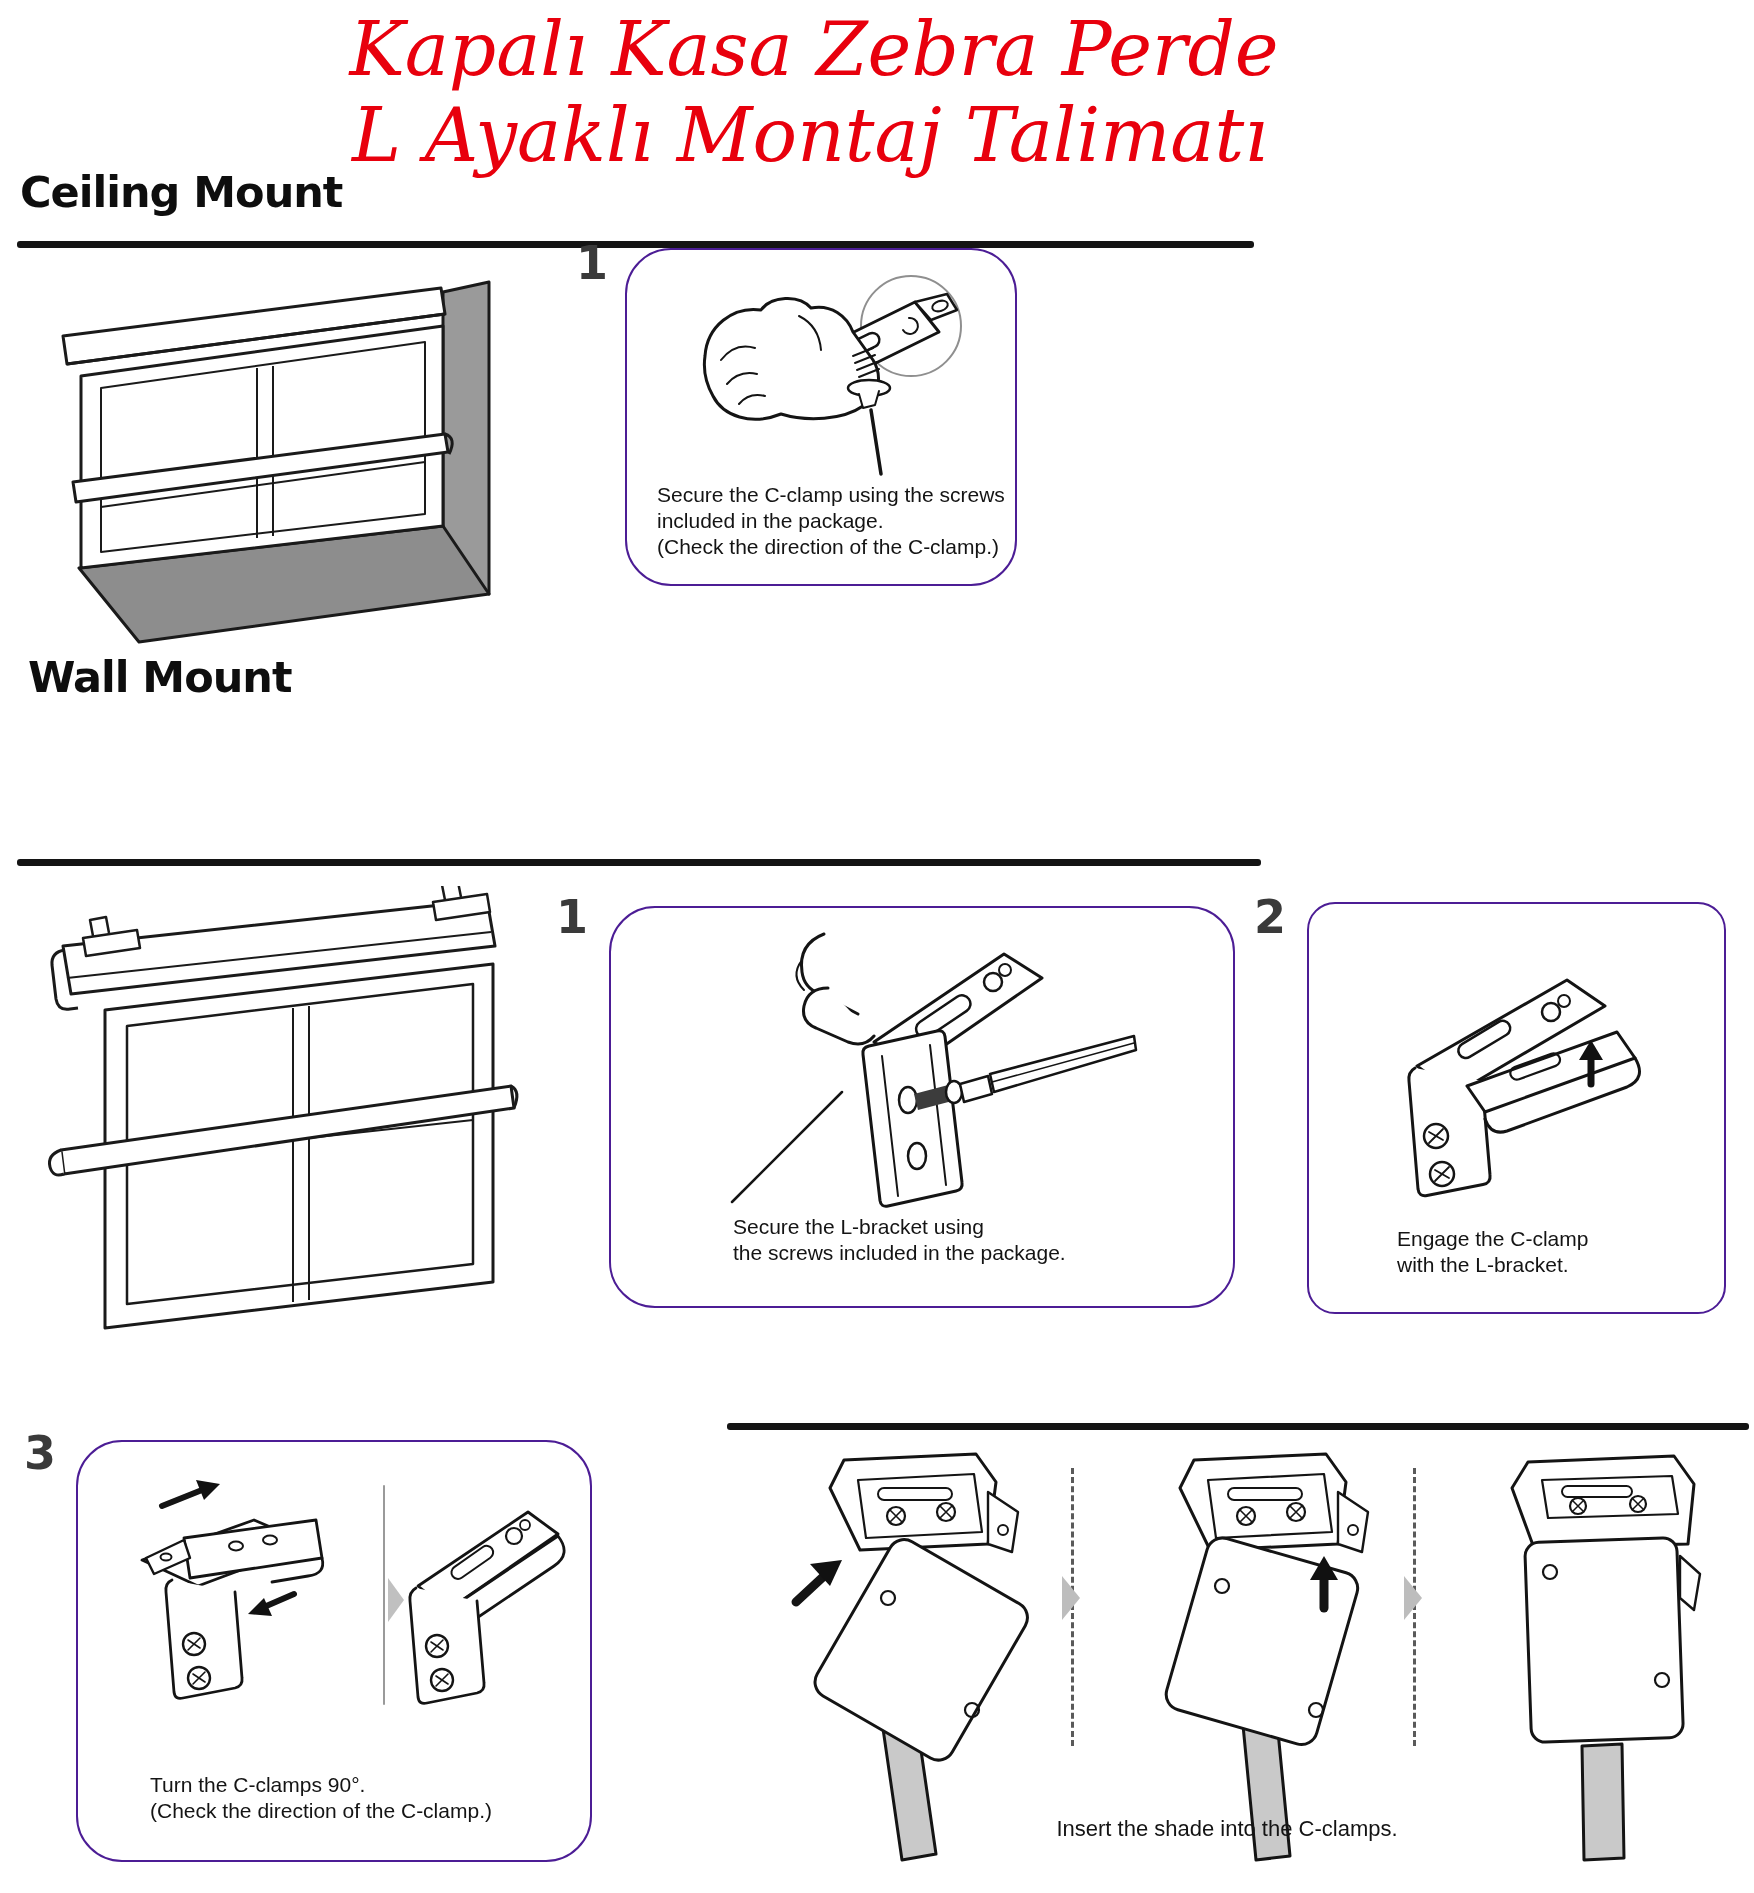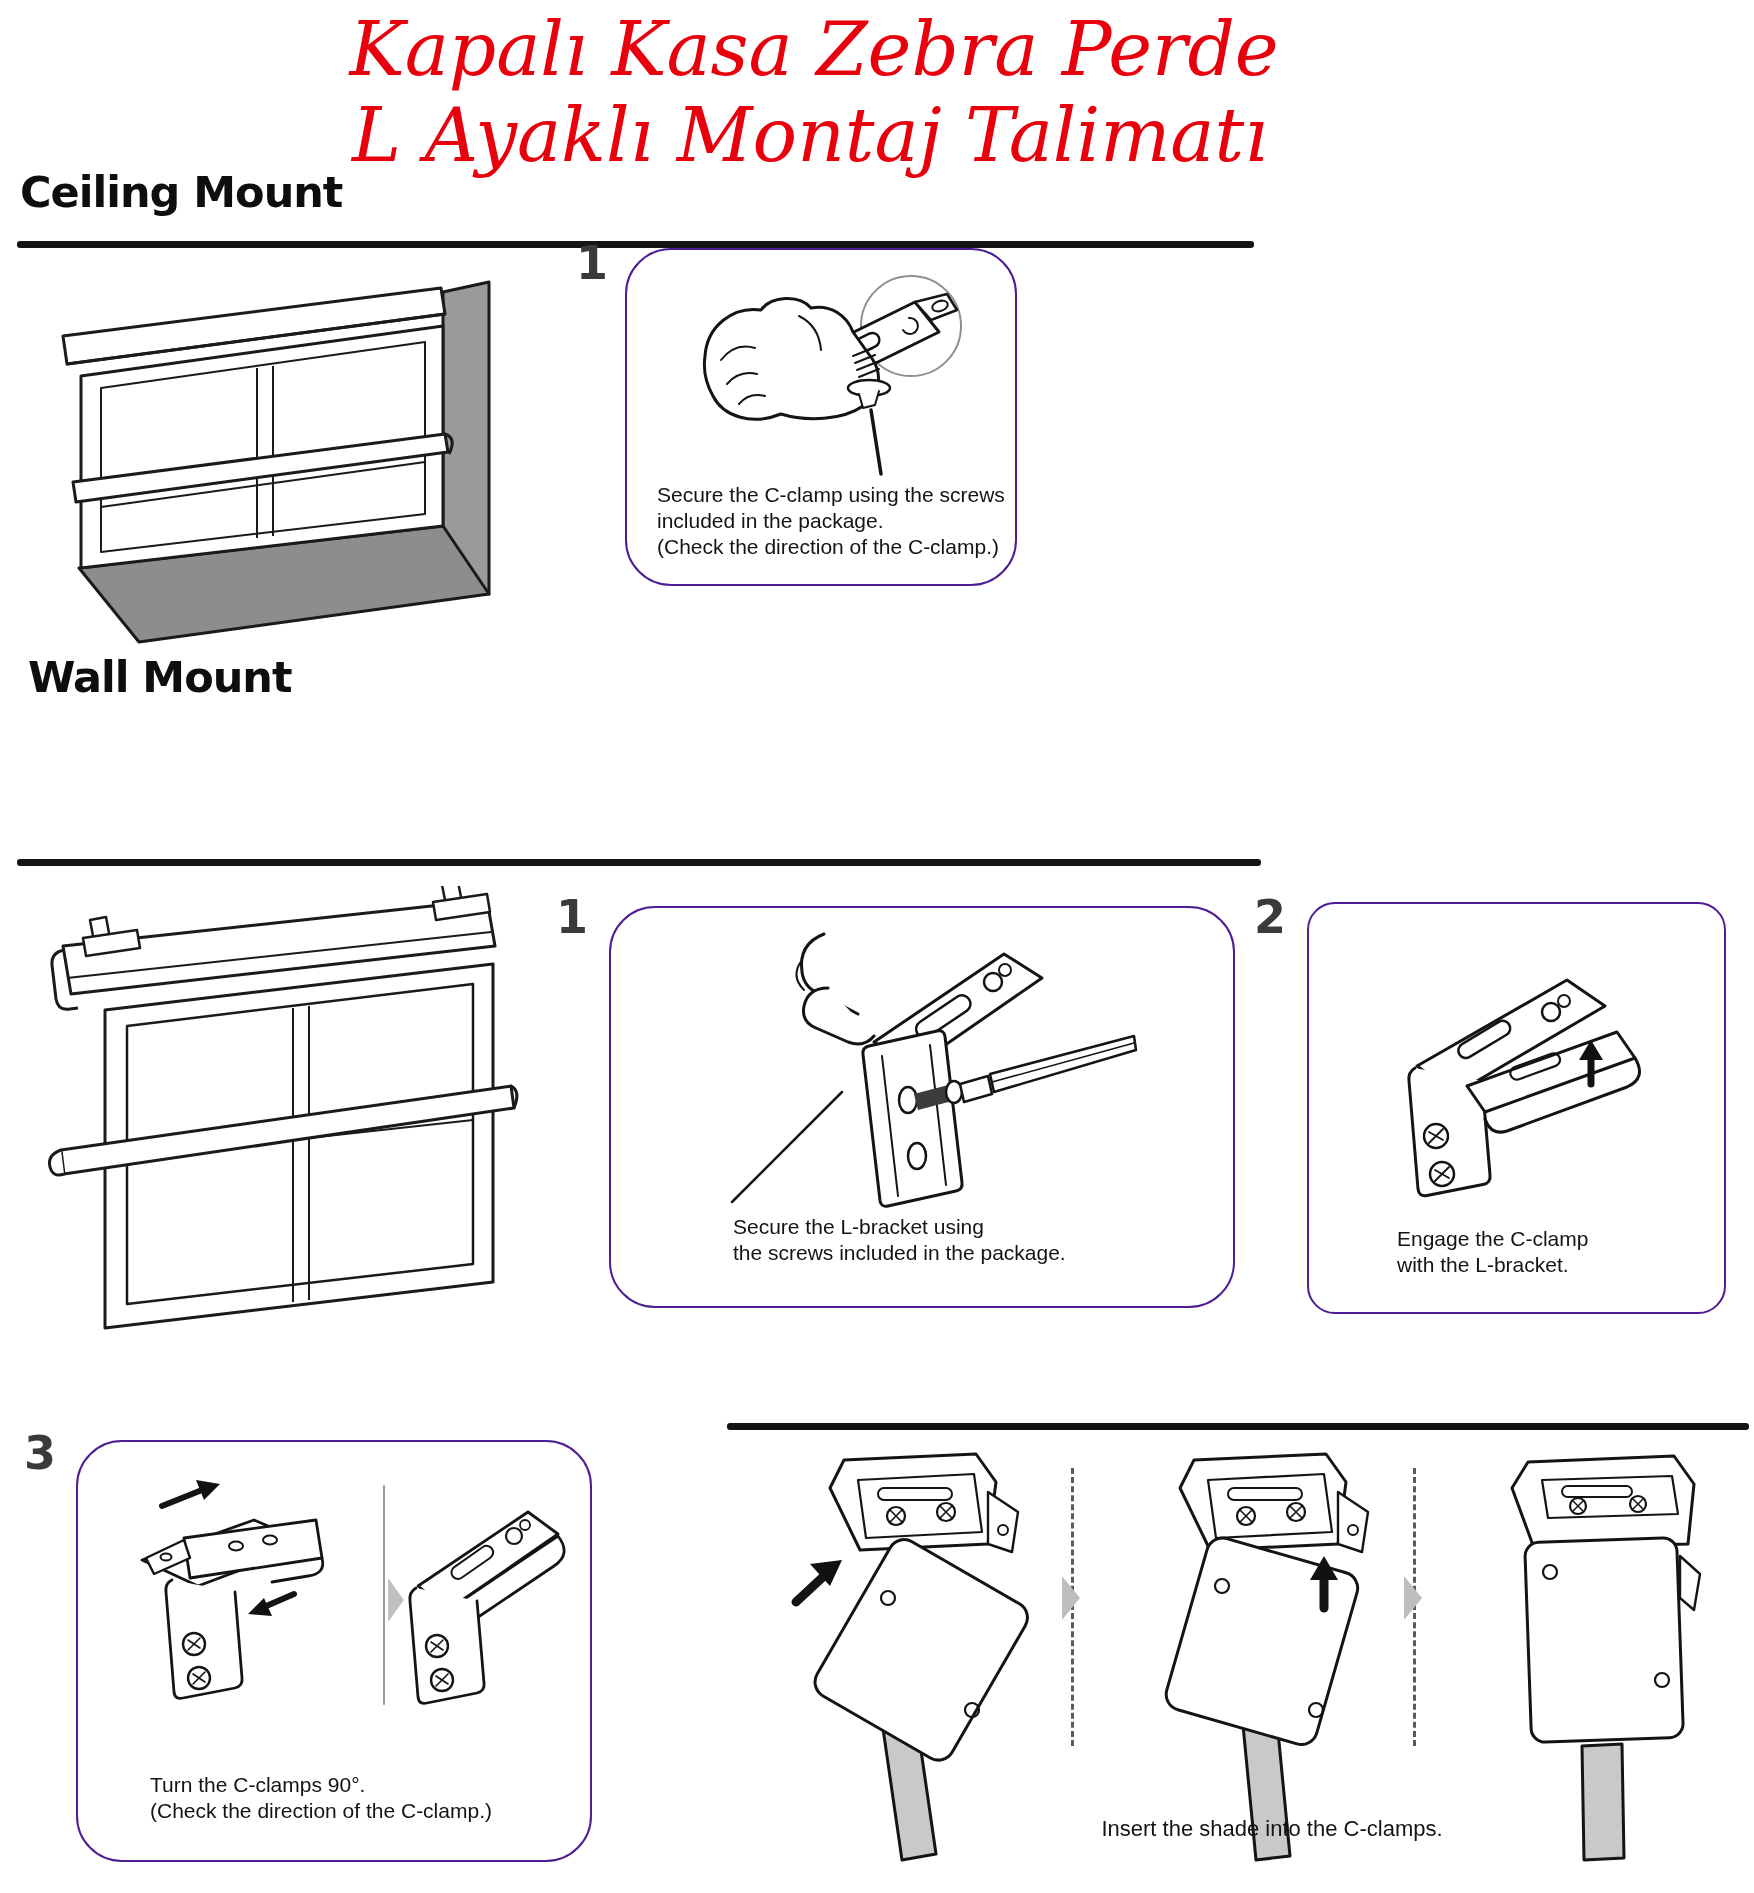--- a/index.html
+++ b/index.html
@@ -270,15 +270,15 @@
       <polygon points="104,298 144,296 146,410 106,412" fill="#c9c9c9" stroke-width="3"></polygon>
       <g transform="rotate(-2 126 190)">
         <rect x="50" y="92" width="152" height="200" rx="14" stroke-width="3"></rect>
       </g>
       <polygon points="202,108 222,126 216,162 202,150" stroke-width="2.4"></polygon>
       <circle cx="72" cy="124" r="7" fill="none" stroke-width="2.2"></circle>
       <circle cx="184" cy="232" r="7" fill="none" stroke-width="2.2"></circle>
     </g>
   </svg>
 
-  <div class="abs caption" style="left:1067px;top:1816px;width:410px;text-align:center;font-size:22px;">Insert the shade into the C-clamps.</div>
+  <div class="abs caption" style="left:1022px;top:1816px;width:410px;text-align:center;font-size:22px;">Insert the shade into the C-clamps.</div>
 
 </div>
 
 </body></html>

